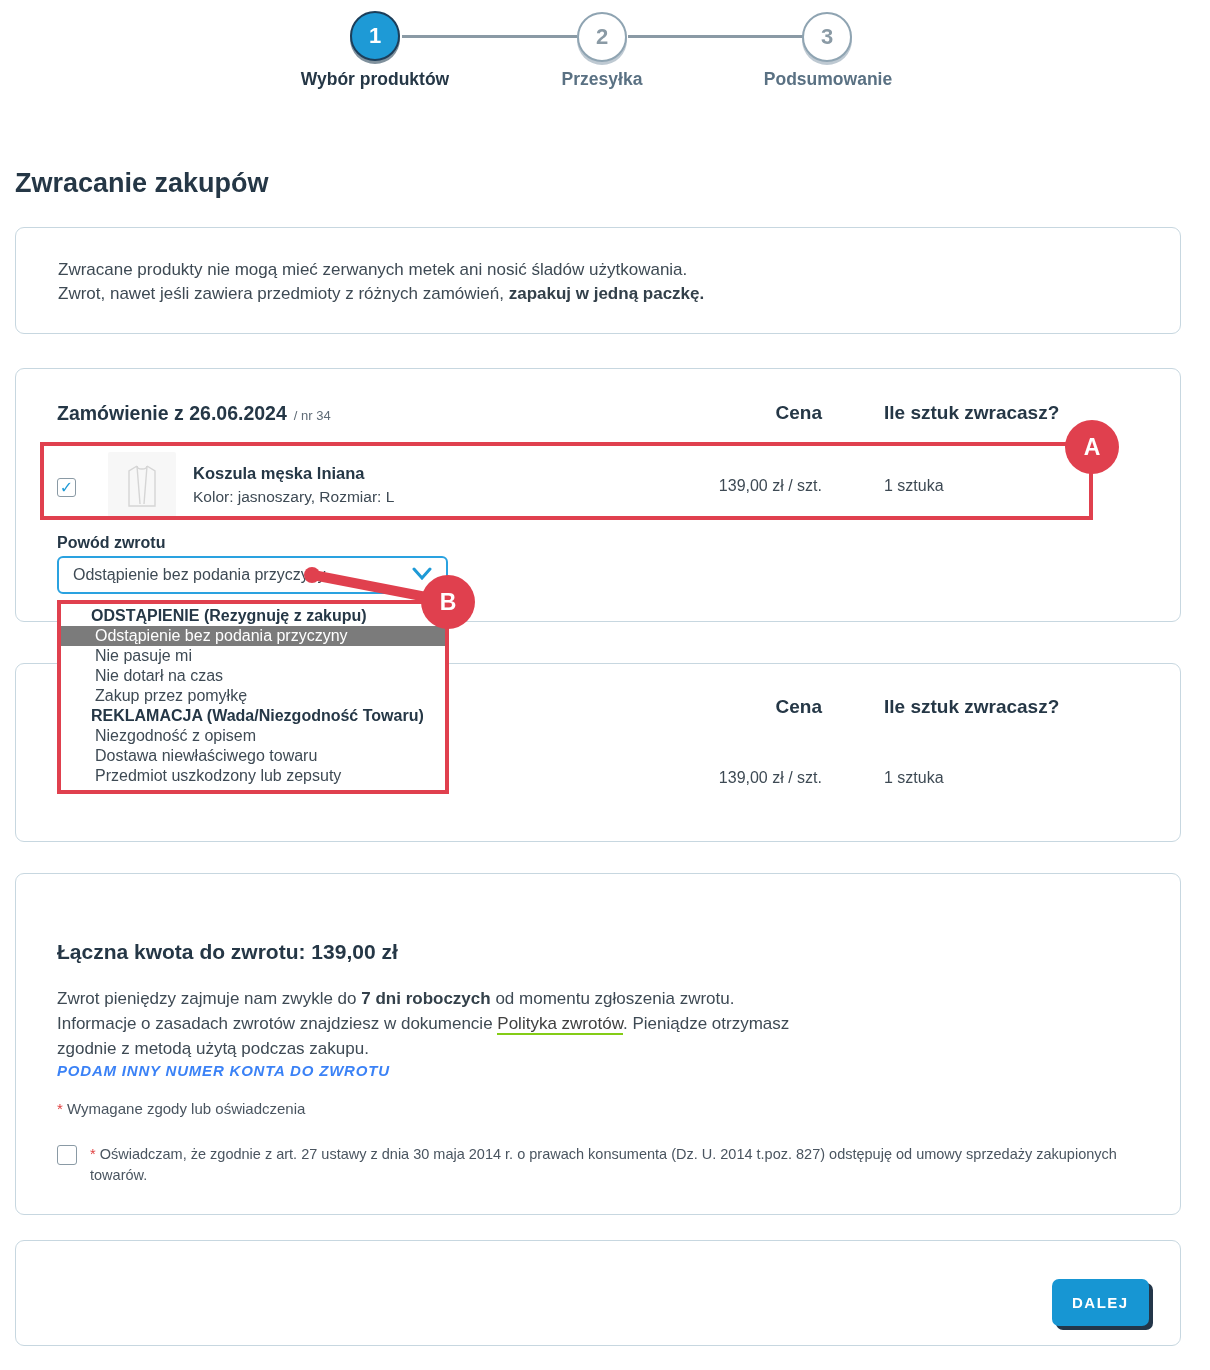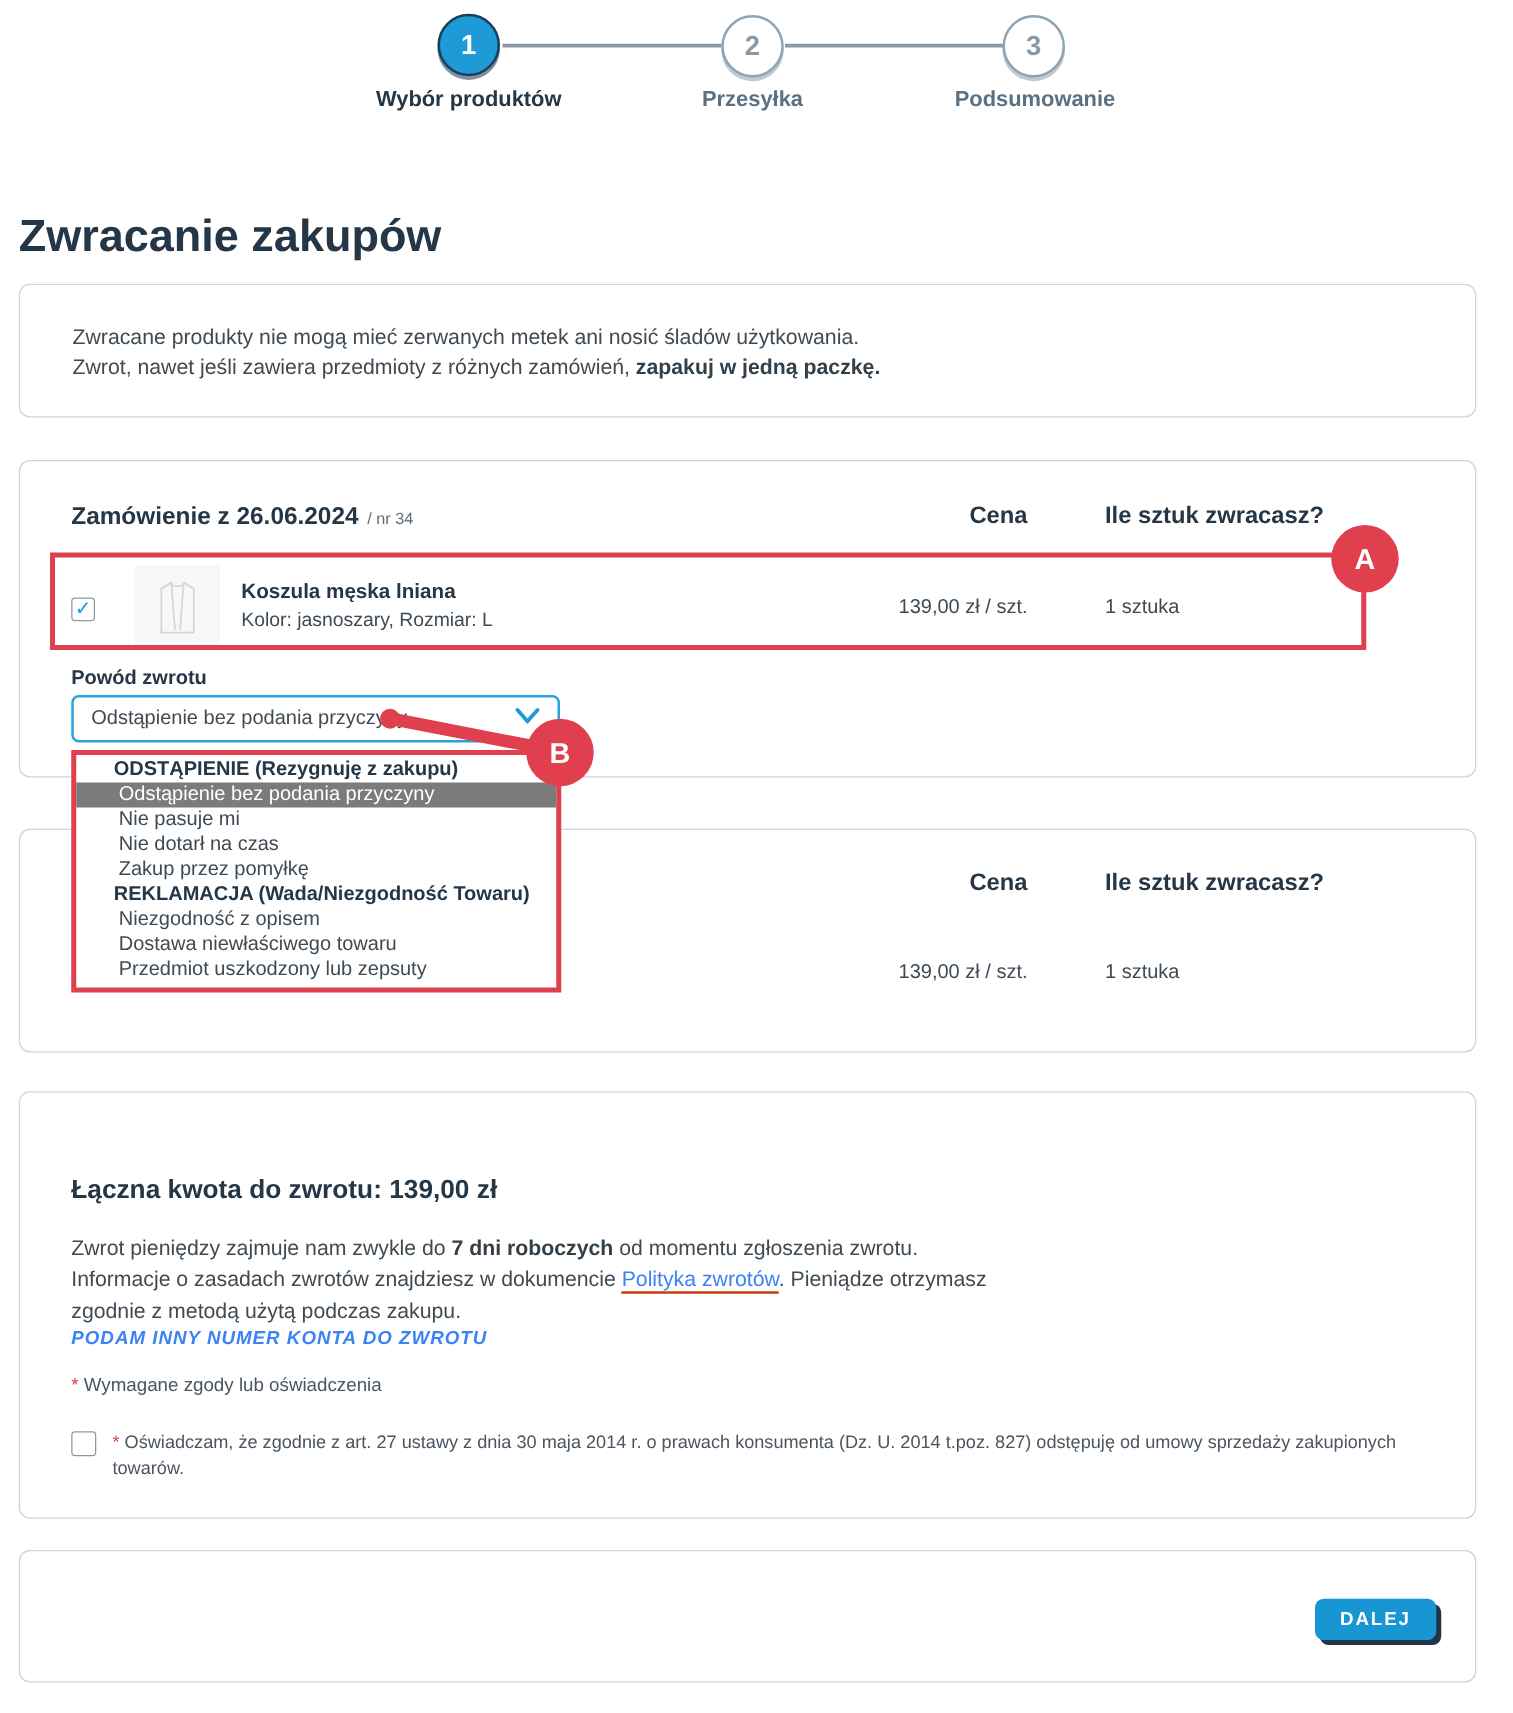--- a/index.html
+++ b/index.html
@@ -21,21 +21,21 @@
   }
   .step-circle.active {
     background:#1e9ad6; border-color:#1c3e5a; color:#fff;
     box-shadow:0 3px 0 rgba(23,54,77,.55);
   }
   .step-label { width:220px; text-align:center; font-size:17.5px; font-weight:bold; color:#5a7183; }
   .step-label.active { color:#253746; }
   .step-line { height:3px; background:#8a9aa5; top:35px; z-index:1; }
 
   
-  .page-title { font-size:36px; font-weight:bold; color:#253746; }
+  .page-title { font-size:27px; font-weight:bold; color:#253746; }
   .card { border:1px solid #c7d7e0; border-radius:9px; background:#fff; }
   .info-text { font-size:17px; line-height:24px; color:#3e4a54; }
   .b-dark { font-weight:bold; color:#33404a; }
 
   .order-title { font-size:19.5px; font-weight:bold; color:#253746; }
   .order-nr { font-size:13px; font-weight:normal; color:#5f6b76; }
   .col-head { font-size:19px; font-weight:bold; color:#253746; }
   .right-col { text-align:right; }
 
   .prod-name { font-size:16.5px; font-weight:bold; color:#253746; }
@@ -73,30 +73,30 @@
     width:392px; border:4px solid #e0404e; background:#fff; z-index:6;
     padding:2px 0 4px 0;
   }
   .dd-group { font-size:16px; font-weight:bold; color:#253746; padding:1px 0 1px 30px; line-height:18px; }
   .dd-option { font-size:16px; color:#3e4a54; padding:1px 0 1px 34px; line-height:18px; cursor:pointer; }
   .dd-option.selected { background:#7b7b7b; color:#fff; }
 
   
   .sum-title { font-size:21px; font-weight:bold; color:#253746; }
   .sum-par { font-size:17px; line-height:25px; color:#3e4a54; }
-  .policy-link { color:#3b82f6; text-decoration:none; border-bottom:2px solid #c2410c; cursor:pointer; }
+  .policy-link { color:#404040; text-decoration:none; border-bottom:2px solid #84cc16; cursor:pointer; }
   .account-link { font-size:15px; font-weight:bold; color:#3b82f6; letter-spacing:.8px;
                   text-decoration:none; cursor:pointer;font-style:italic; }
   .star { color:#e04040; }
   .note-text { font-size:15px; color:#4a5560; }
   .consent-box { width:20px; height:20px; background:#fff; border:1px solid #8a9aa5; border-radius:3px; }
   .consent-text { font-size:14.5px; line-height:21px; color:#4a5560; }
 
   .next-btn {
-    min-width:95px; height:33px; background:#1796d3; color:#fff; border:none;
+    min-width:95px; height:47px; background:#1796d3; color:#fff; border:none;
     border-radius:7px; font-family:inherit; font-size:15px; font-weight:bold;
     letter-spacing:1.5px; cursor:pointer; box-shadow:4px 4px 0 0 #233649;
     padding:0 20px;
   }
 </style>
 </head>
 <body>
 
 <div class="abs step-line" style="left:402px; width:175px;"></div>
 <div class="abs step-line" style="left:628px; width:175px;"></div>

